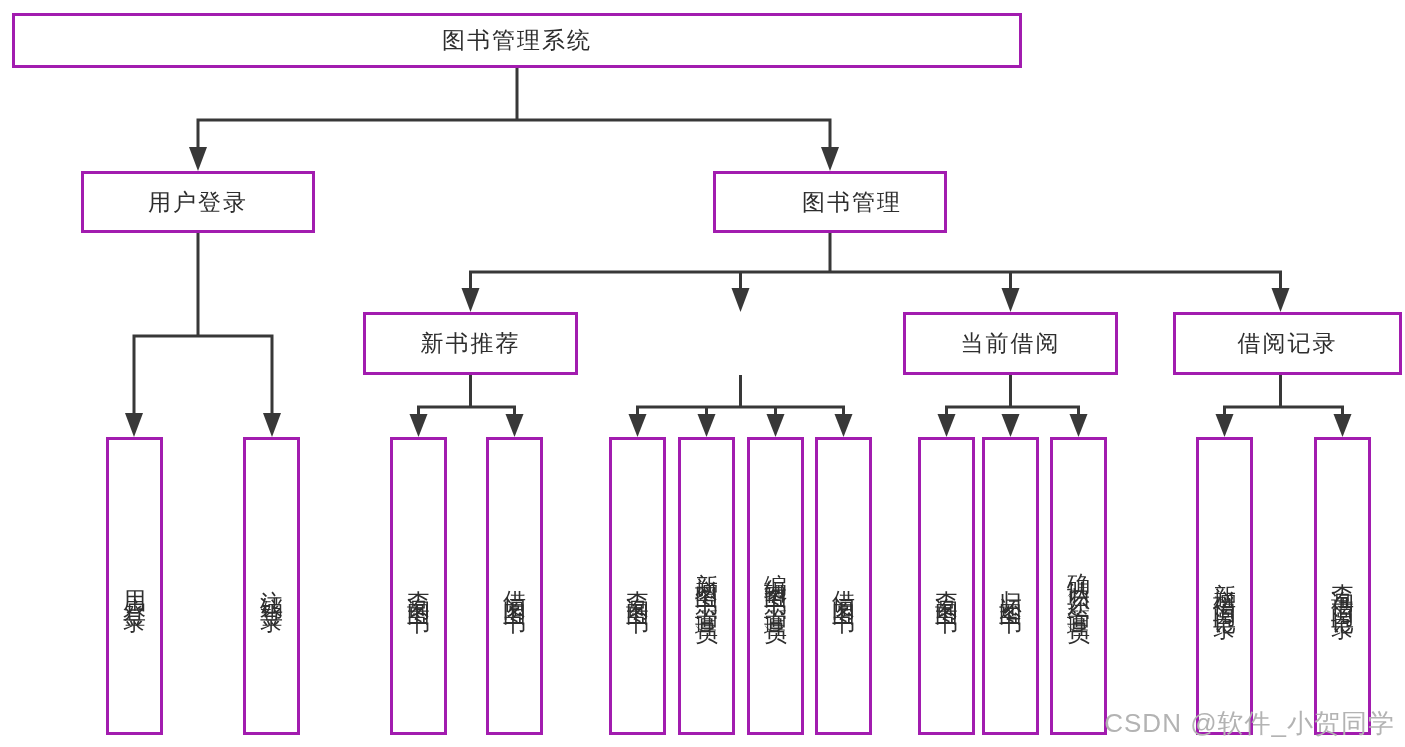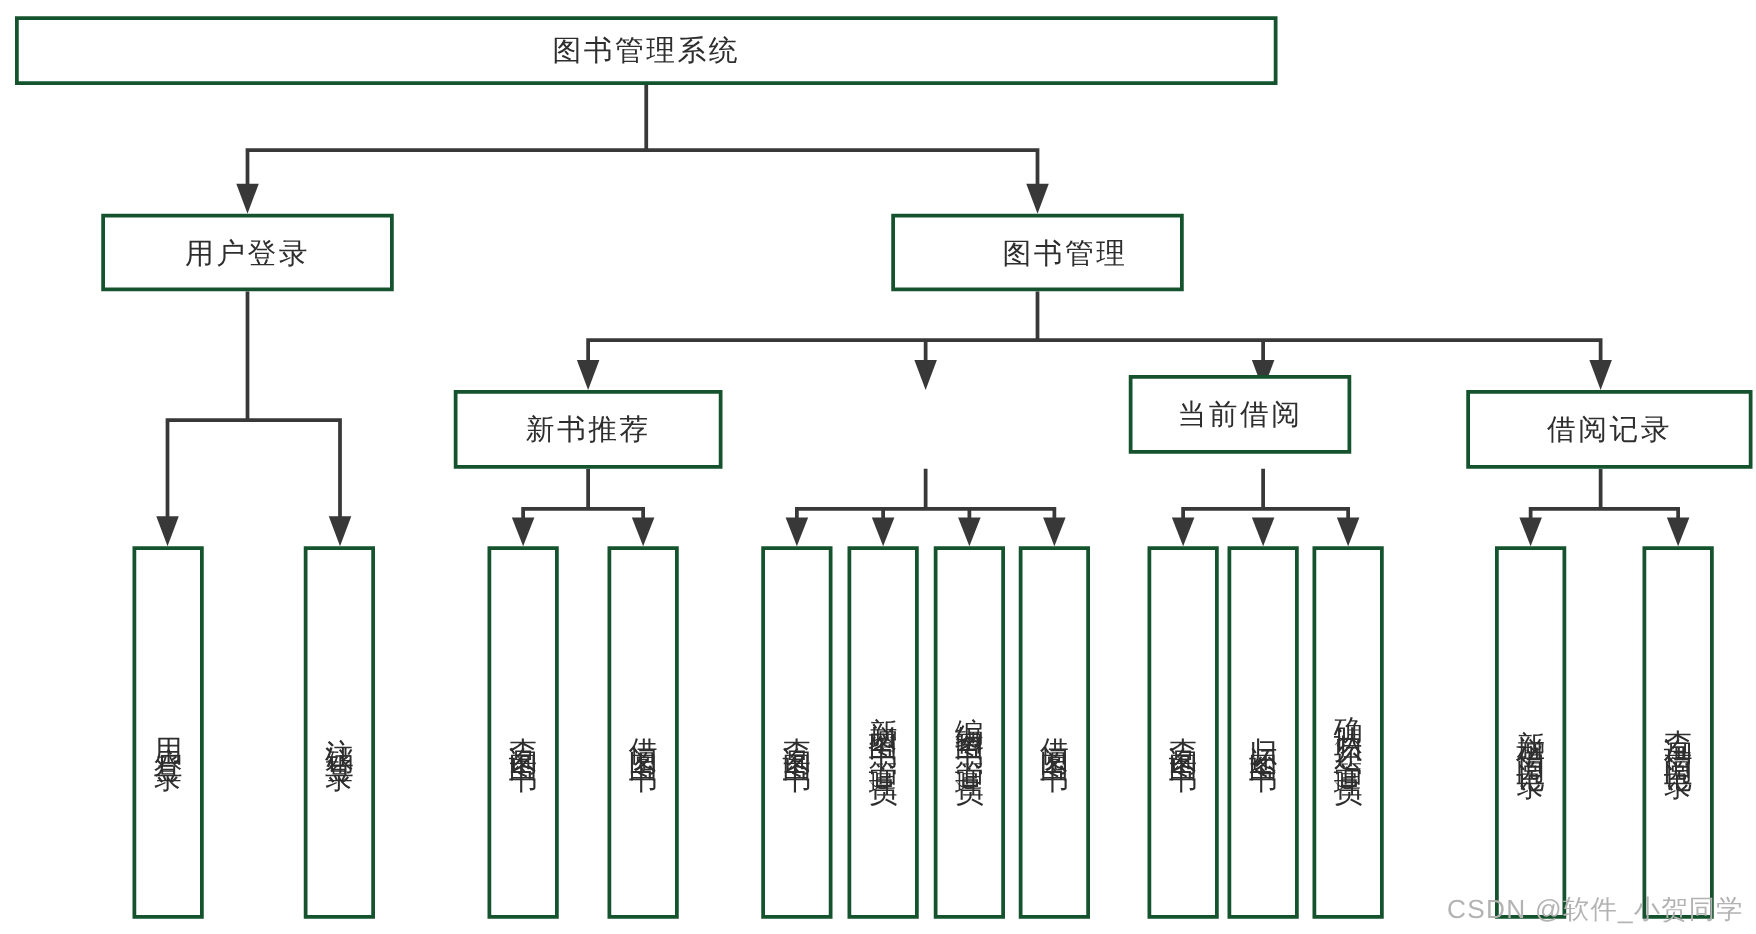--- a/index.html
+++ b/index.html
@@ -9,21 +9,21 @@
     background: #ffffff;
     font-family: "Liberation Sans", "DejaVu Sans", sans-serif;
     overflow: hidden;
   }
   .canvas { position: absolute; inset: 0; }
   svg.connectors { position: absolute; left: 0; top: 0; }
   .node {
     position: absolute;
     box-sizing: border-box;
     background: #ffffff;
-    border: 3px solid #14532d;
+    border: 3px solid #a21caf;
     display: flex;
     align-items: center;
     justify-content: center;
     color: #2e2e2e;
   }
   .h-node .label {
     font-size: 23px;
     letter-spacing: 2px;
     white-space: nowrap;
   }
@@ -34,41 +34,41 @@
     letter-spacing: 7px;
     line-height: 1;
     white-space: nowrap;
   }
   
   .n-root            { left: 12px;   top: 13px;  width: 1010px; height: 55px; }
   .n-user-login      { left: 81px;   top: 171px; width: 234px;  height: 62px; }
   .n-book-mgmt       { left: 713px;  top: 171px; width: 234px;  height: 62px; padding-left: 44px; }
   .n-new-book-rec    { left: 363px;  top: 312px; width: 215px;  height: 63px; align-items: center; }
   .n-book-borrow     { left: 633px;  top: 312px; width: 215px;  height: 63px; }
-  .n-current-borrow  { left: 903px;  top: 300px; width: 178px;  height: 63px; }
+  .n-current-borrow  { left: 903px;  top: 312px; width: 215px;  height: 63px; }
   .n-borrow-records  { left: 1173px; top: 312px; width: 229px;  height: 63px; }
   .leaf              { top: 437px; width: 57px; height: 298px; }
   .n-leaf-user-login     { left: 106px; }
   .n-leaf-logout         { left: 243px; }
   .n-leaf-query-book-1   { left: 390px; }
   .n-leaf-borrow-book-1  { left: 486px; }
   .n-leaf-query-book-2   { left: 609px; }
   .n-leaf-add-book       { left: 678px; }
   .n-leaf-edit-book      { left: 747px; }
   .n-leaf-borrow-book-2  { left: 815px; }
   .n-leaf-query-book-3   { left: 918px; }
   .n-leaf-return-book    { left: 982px; }
   .n-leaf-confirm-return { left: 1050px; }
   .n-leaf-add-record     { left: 1196px; }
   .n-leaf-query-record   { left: 1314px; }
   .watermark {
     position: absolute;
     right: 10px;
     bottom: 6px;
-    font-size: 21px;
+    font-size: 26px;
     color: #b3b3b3;
     letter-spacing: 1px;
     white-space: nowrap;
     z-index: 5;
   }
 </style>
 </head>
 <body>
 
 <div class="canvas">

